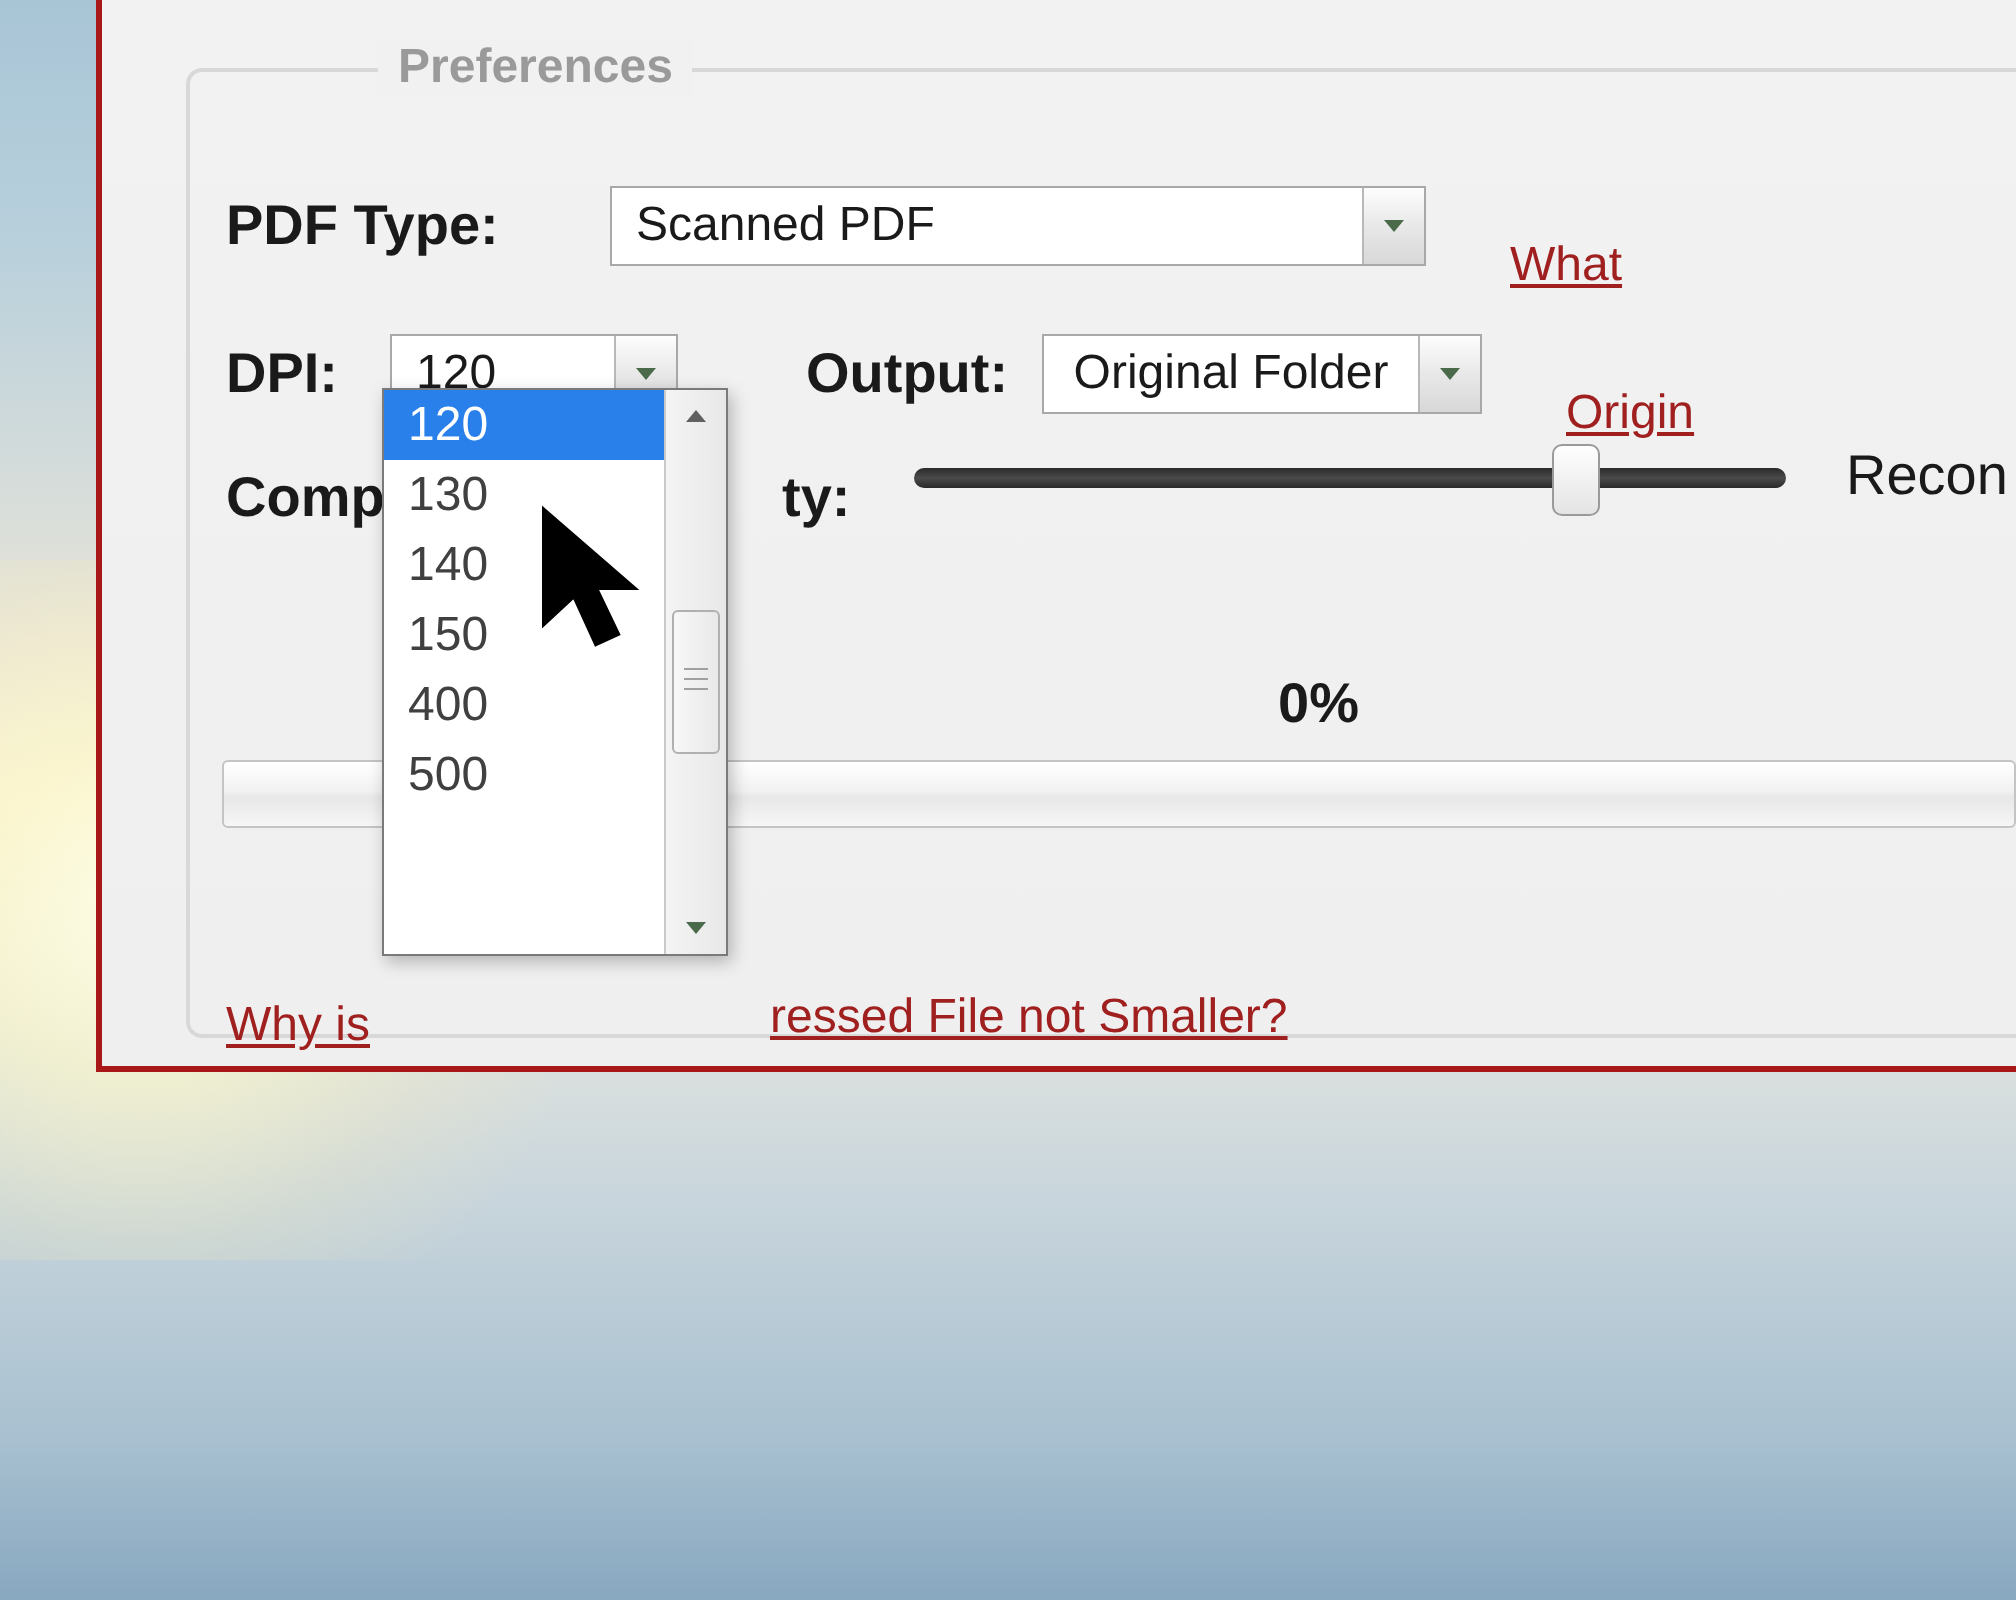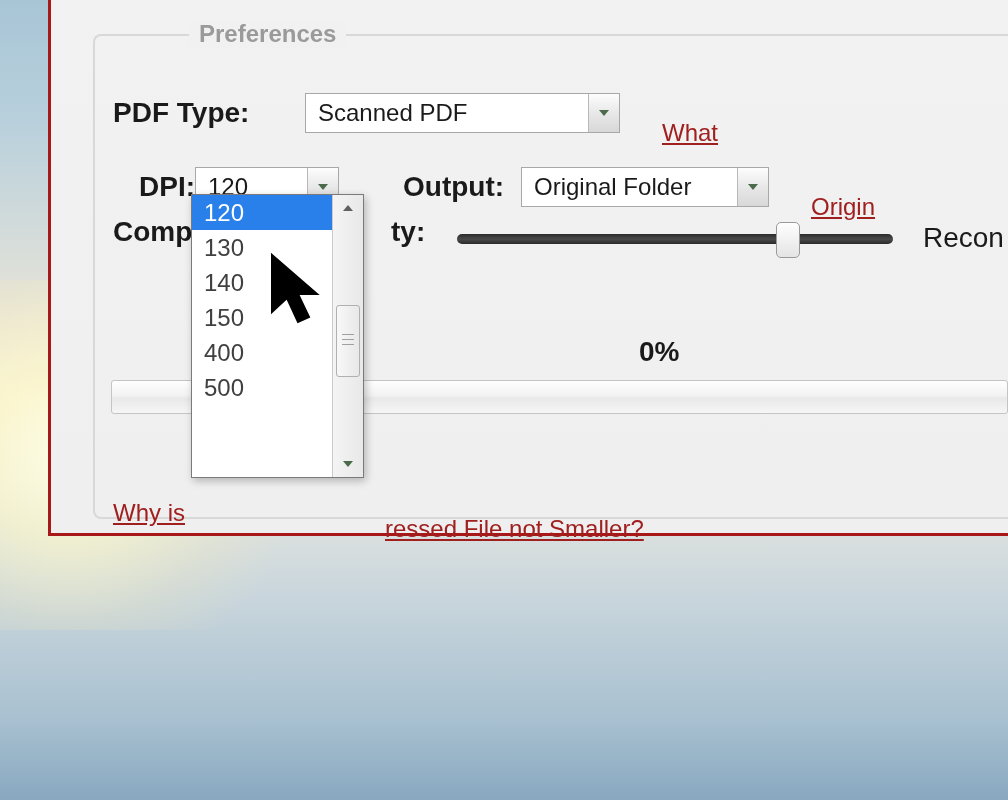--- a/index.html
+++ b/index.html
@@ -227,62 +227,62 @@
 
 <div class="bg-glow"></div>
 
 <div class="dialog">
 
   <div class="fieldset">
     <div class="legend">Preferences</div>
 
     <div class="row" style="left:18px; top:42px;">
       <span class="label" style="width:192px;">PDF Type:</span>
-      <div class="combo" style="width:315px;">
+      <div class="combo" style="width:408px;">
         <div class="combo-text">Scanned PDF</div>
         <div class="combo-btn">
             <div class="tri"></div>
           </div>
       </div>
       <span class="link" style="margin-left:42px;">What</span>
     </div>
 
     <div class="row" style="left:18px; top:116px;">
-      <span class="label" style="width:82px;text-align:right;">DPI:</span>
+      <span class="label" style="width:82px;">DPI:</span>
       <div class="combo" style="width:144px;">
         <div class="combo-text">120</div>
         <div class="combo-btn">
             <div class="tri"></div>
           </div>
       </div>
       <span class="label" style="margin-left:64px; width:118px;">Output:</span>
-      <div class="combo" style="width:248px;">
+      <div class="combo" style="width:220px;text-align:center;">
         <div class="combo-text">Original Folder</div>
         <div class="combo-btn">
             <div class="tri"></div>
           </div>
       </div>
       <span class="link" style="margin-left:42px;">Origin</span>
     </div>
 
-    <div class="row" style="left:18px; top:180px;">
+    <div class="row" style="left:18px; top:197px;">
       <span class="label">Comp</span>
       <span class="label" style="position:absolute; left:278px;">ty:</span>
     </div>
     <div class="slider" style="position:absolute; left:362px; top:194px; width:436px;">
       <div class="slider-track"></div>
       <div class="slider-thumb" style="left:319px;"></div>
     </div>
     <span class="label" style="position:absolute; left:828px; top:186px; font-weight:normal;">Recon</span>
 
     <span class="label" style="position:absolute; left:544px; top:300px;">0%</span>
     <div class="progress-bar" style="left:16px; right:0; top:344px;"></div>
 
     <span class="link" style="position:absolute; left:18px; top:422px;">Why is</span>
-    <span class="link" style="position:absolute; left:290px; top:438px;">ressed File not Smaller?</span>
+    <span class="link" style="position:absolute; left:290px; top:418px;">ressed File not Smaller?</span>
 
   </div>
 </div>
 
 <div class="dropdown" style="left:191px; top:194px; width:171px; height:282px;">
   <div class="dd-list">
     <div class="dd-item selected">120</div>
     <div class="dd-item">130</div>
     <div class="dd-item">140</div>
     <div class="dd-item">150</div>

